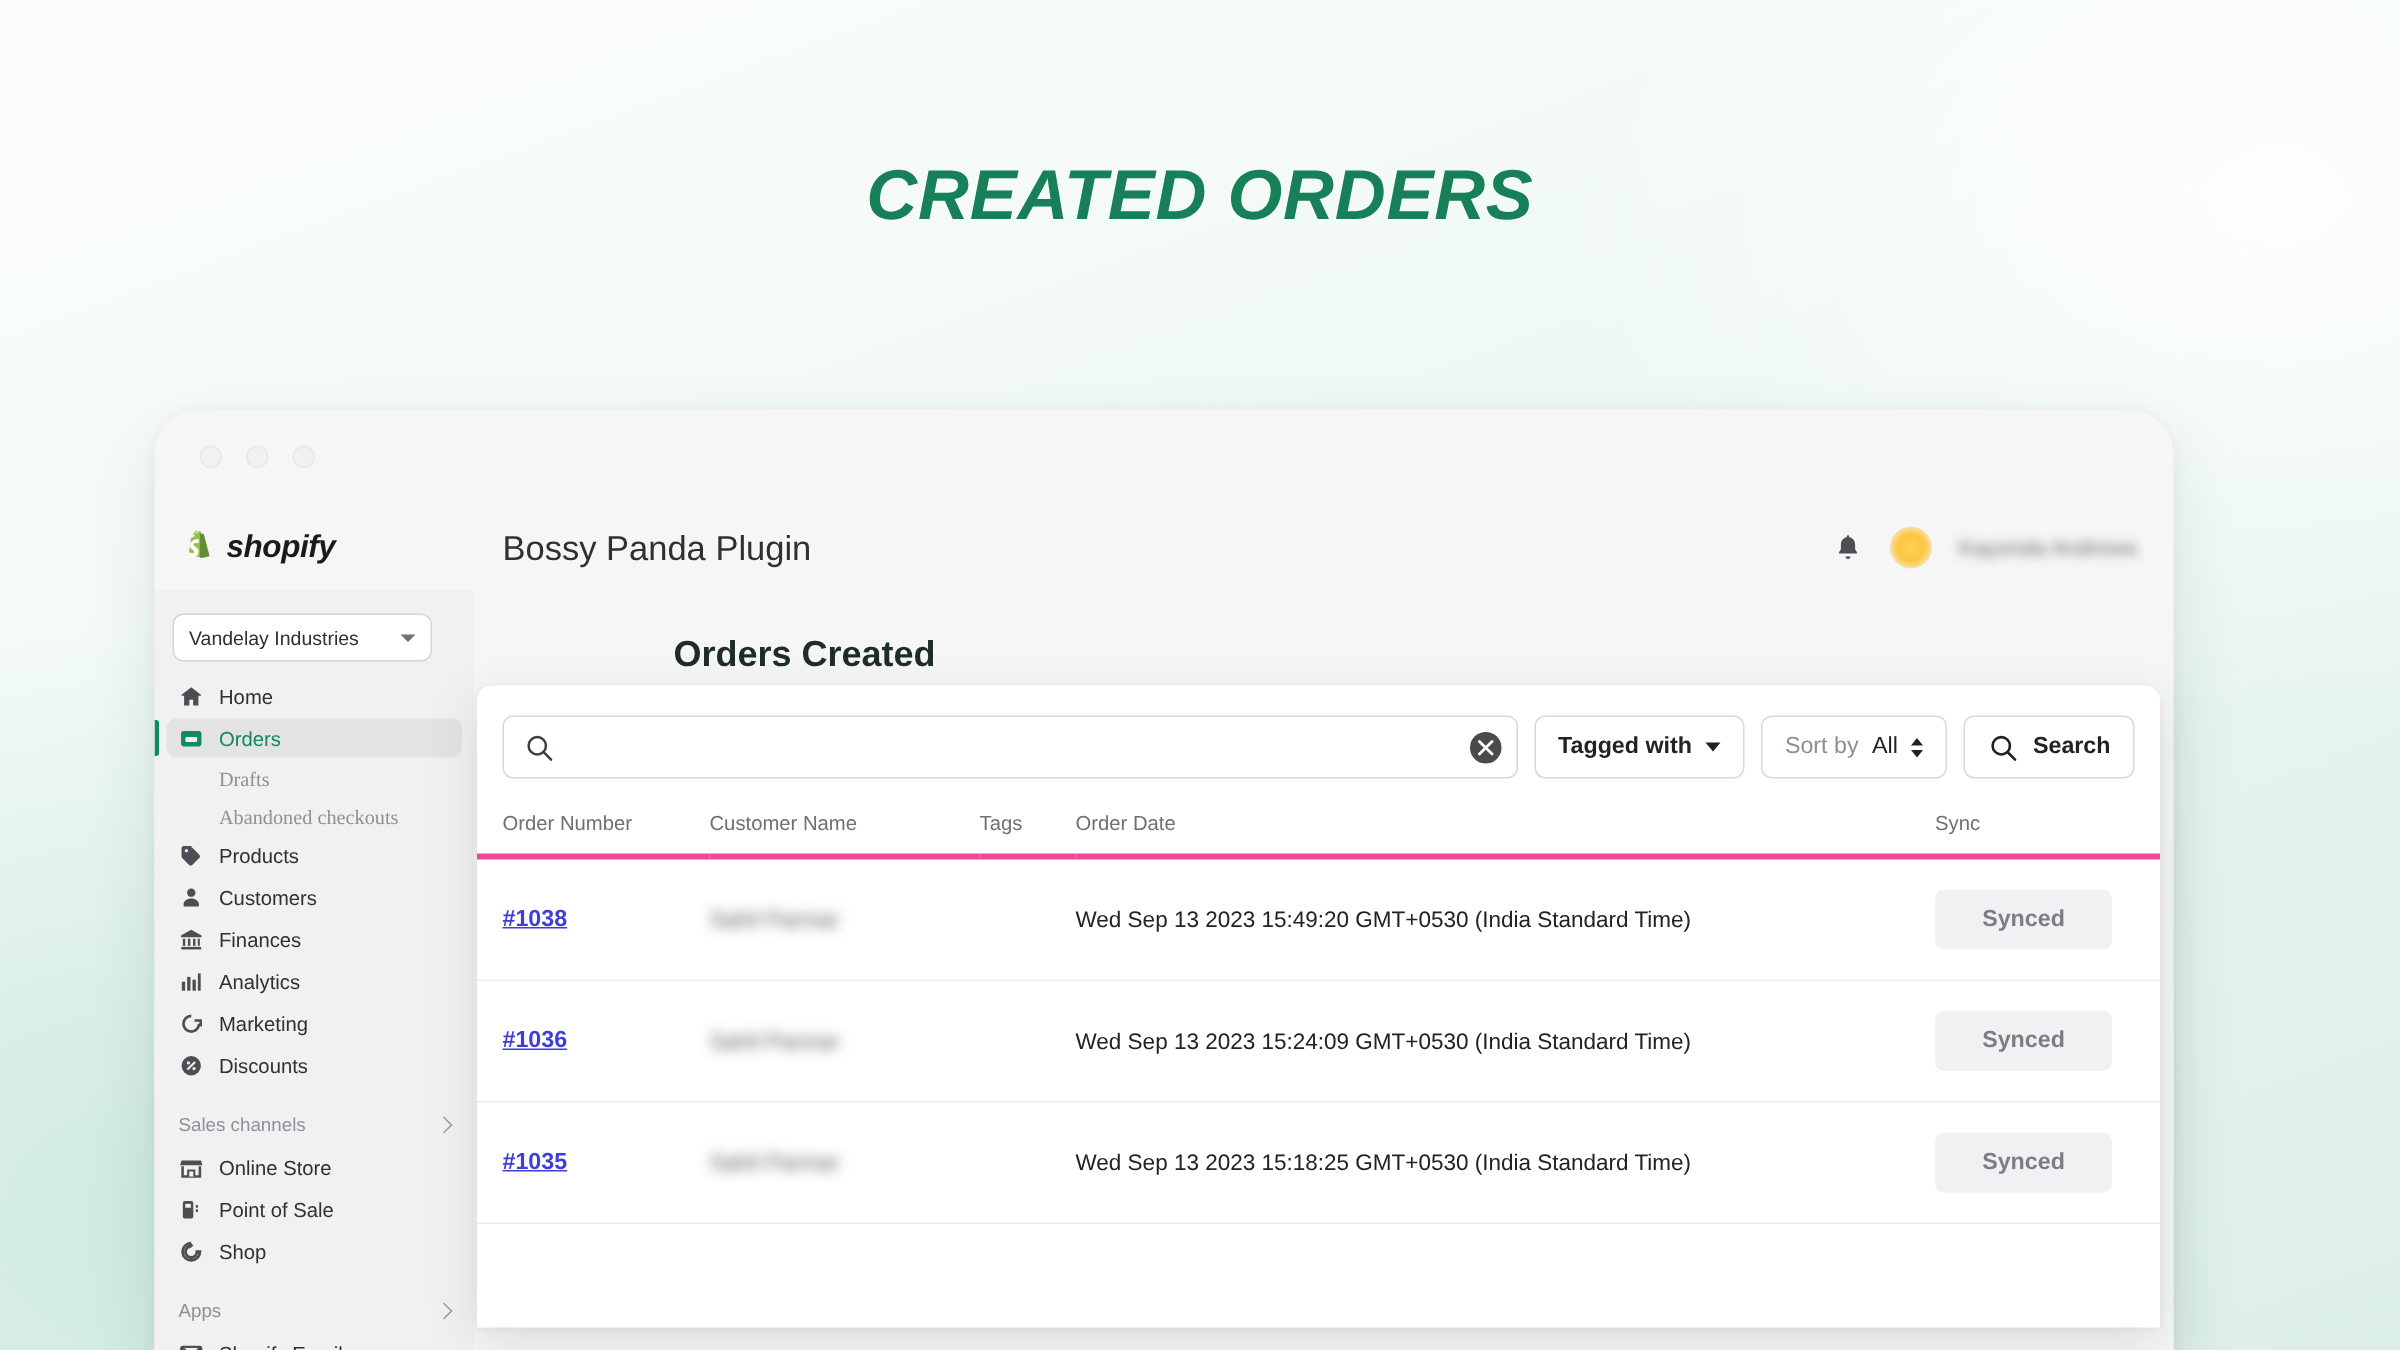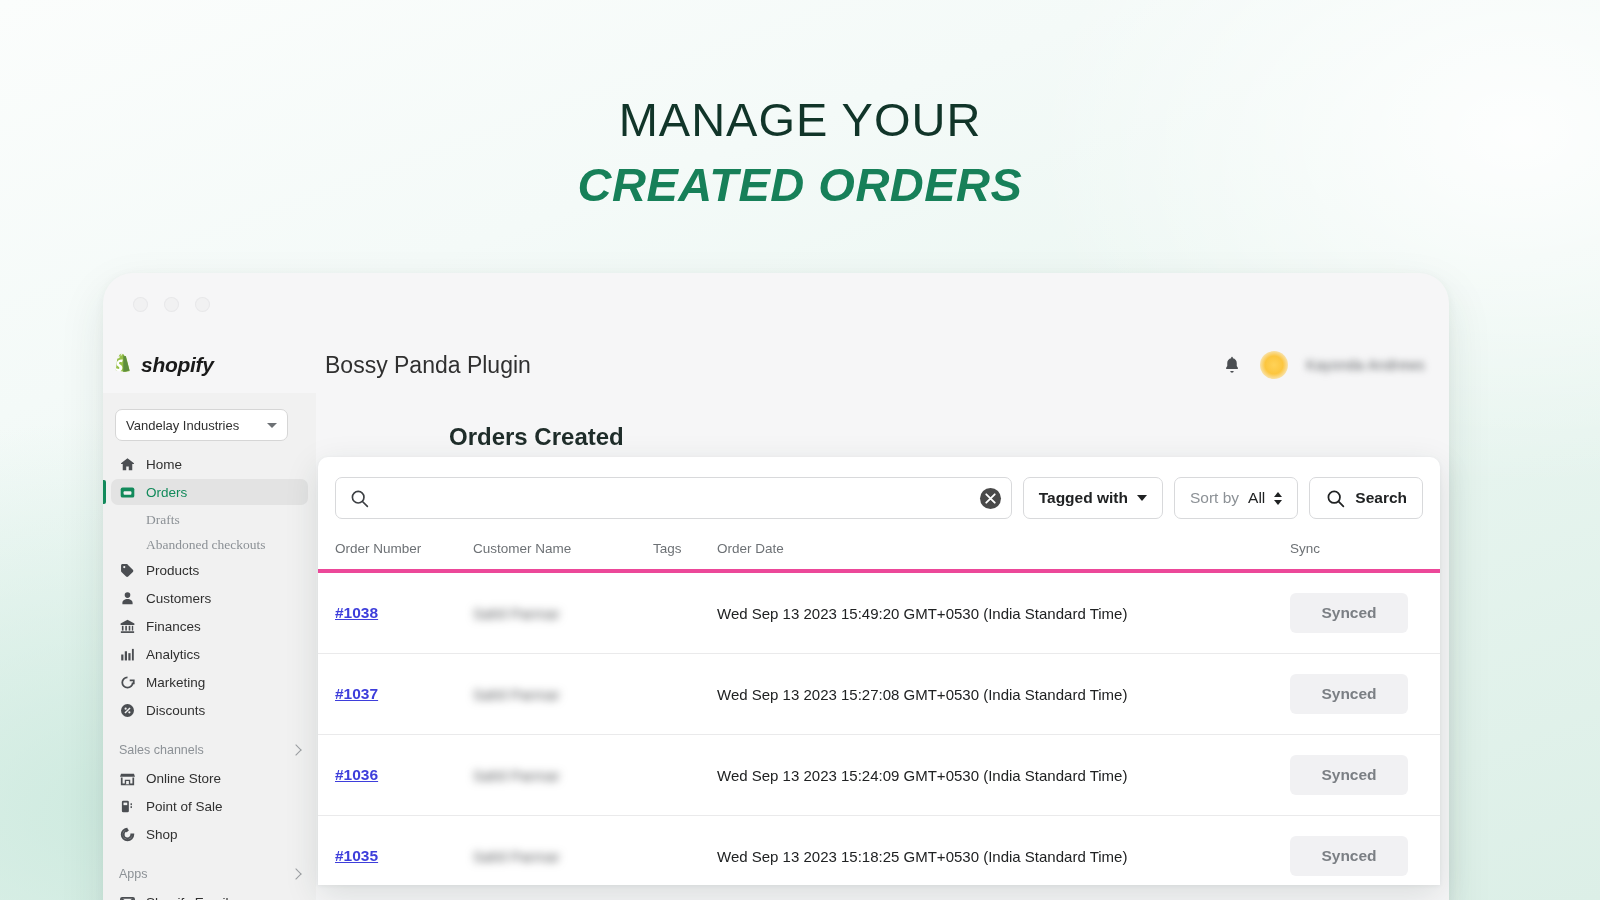--- a/index.html
+++ b/index.html
@@ -37,21 +37,21 @@
     overflow: hidden;
   }
   .titlebar { height: 64px; position: relative; }
   .dots { position:absolute; left: 30px; top: 24px; display:flex; gap: 16px; }
   .dot { width: 15px; height: 15px; border-radius: 50%; background: #f1f1f2;
          box-shadow: inset 0 0 0 1px #e8e8ea; }
 
   
   .topbar {
     height: 56px; background: #f6f6f7; display: flex; align-items: center;
-    padding: 0 0 0 8px; position: relative;
+    padding: 0 0 0 18px; position: relative;
   }
   .logo-wrap { display:flex; align-items:center; gap:8px; width: 196px; }
   .bag { width: 22px; height: 25px; display:block; }
   .logo-word { font-size: 21px; font-weight: 700; font-style: italic; color: #1a1a1a; letter-spacing: -.3px;}
   .app-title { font-size: 23px; color: #303030; margin-left: 18px; }
   .topbar-right { position:absolute; right: 24px; top: 0; height: 56px; display:flex; align-items:center; gap: 18px; }
   .bell { width: 20px; height: 20px; }
   .avatar { width: 28px; height: 28px; border-radius: 50%;
             background: radial-gradient(circle at 50% 50%, #ffd257 0%, #fcc63f 45%, rgba(252,198,63,.18) 82%, rgba(252,198,63,0) 100%); }
   .user-name {
@@ -150,21 +150,20 @@
     width: 118px; height: 40px; border-radius: 6px; background:#f1f1f3;
     color: #7b7f84; font-size: 15.5px; font-weight: 700; cursor:pointer;
   }
 </style>
 </head>
 <body>
 
 <div class="bg-wash"></div>
 
 <div class="hero">
-  <div class="hero-line1">MANAGE YOUR</div>
   <div class="hero-line2">CREATED ORDERS</div>
 </div>
 
 <div class="window">
 
   <div class="titlebar">
     <div class="dots">
       <div class="dot"></div>
       <div class="dot"></div>
       <div class="dot"></div>
@@ -410,27 +409,20 @@
     <tbody>
 
       <tr>
         <td><span class="order-link">#1038</span></td>
         <td><span class="cust-blur">Sahil Parmar</span></td>
         <td></td>
         <td>Wed Sep 13 2023 15:49:20 GMT+0530 (India Standard Time)</td>
         <td><span class="sync-btn">Synced</span></td>
       </tr>
 
-      <tr>
-        <td><span class="order-link">#1037</span></td>
-        <td><span class="cust-blur">Sahil Parmar</span></td>
-        <td></td>
-        <td>Wed Sep 13 2023 15:27:08 GMT+0530 (India Standard Time)</td>
-        <td><span class="sync-btn">Synced</span></td>
-      </tr>
 
       <tr>
         <td><span class="order-link">#1036</span></td>
         <td><span class="cust-blur">Sahil Parmar</span></td>
         <td></td>
         <td>Wed Sep 13 2023 15:24:09 GMT+0530 (India Standard Time)</td>
         <td><span class="sync-btn">Synced</span></td>
       </tr>
 
       <tr>

